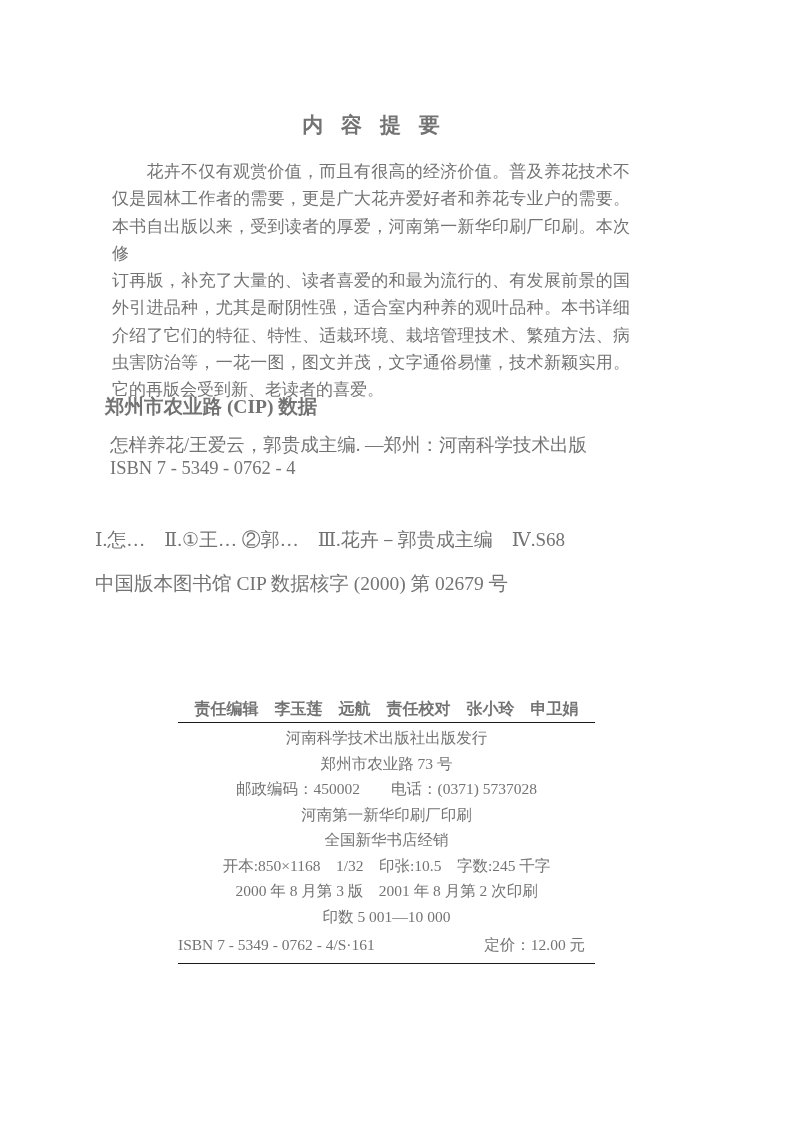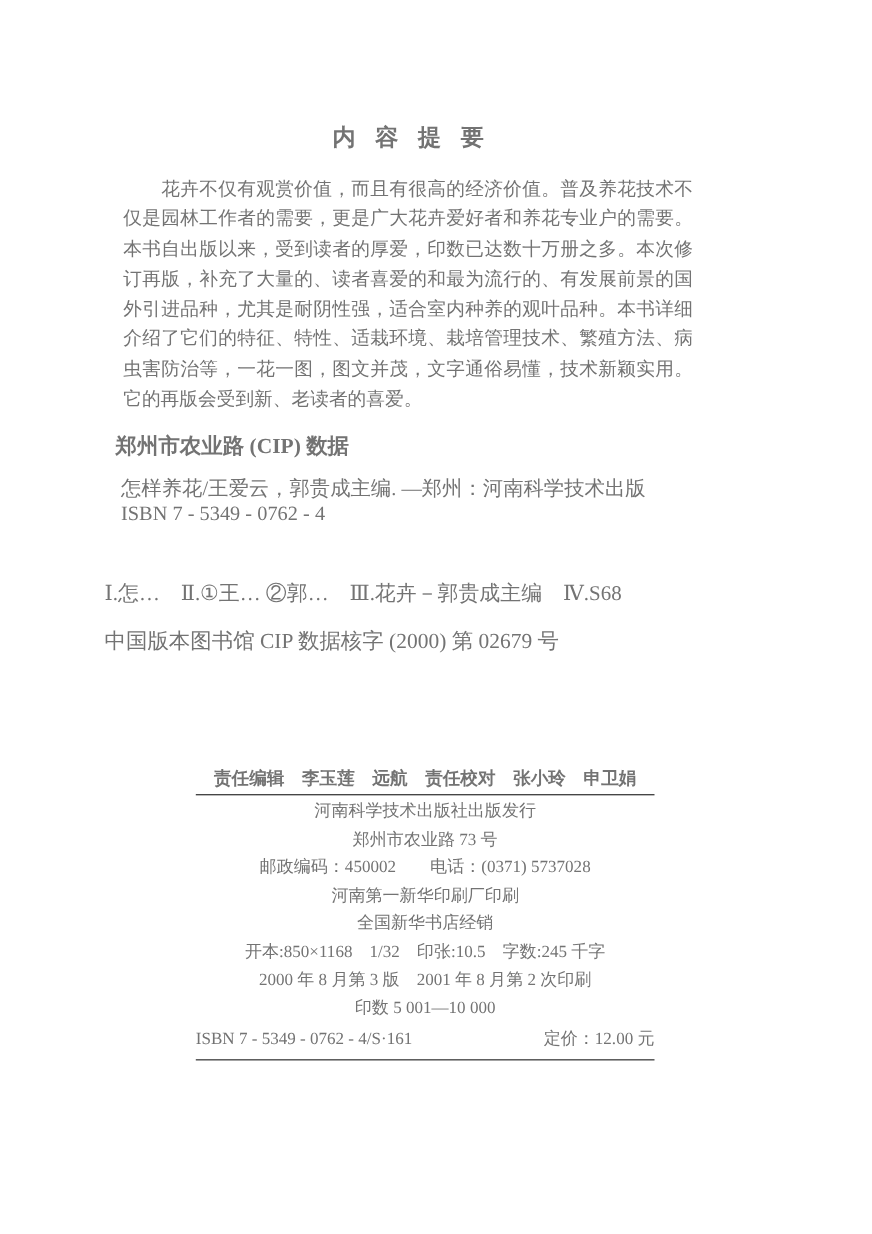--- a/index.html
+++ b/index.html
@@ -81,33 +81,33 @@
     white-space: pre;
   }
   .isbn-row {
     display: flex;
     justify-content: space-between;
     align-items: baseline;
     line-height: 25.5px;
     padding-top: 3px;
     white-space: pre;
   }
-  .isbn-row .price { }
+  .isbn-row .price { margin-right: 10px; }
 </style>
 </head>
 <body>
 
 <div class="page">
 
   <div class="summary-title">内 容 提 要</div>
 
   <div class="summary">
     <div class="s-line fill">　　花卉不仅有观赏价值，而且有很高的经济价值。普及养花技术不</div>
     <div class="s-line fill">仅是园林工作者的需要，更是广大花卉爱好者和养花专业户的需要。</div>
-    <div class="s-line fill">本书自出版以来，受到读者的厚爱，印数已达数十万册之多。本次修</div>
+    <div class="s-line fill">本书自出版以来，受到读者的厚爱，河南第一新华印刷厂印刷。本次修</div>
     <div class="s-line fill">订再版，补充了大量的、读者喜爱的和最为流行的、有发展前景的国</div>
     <div class="s-line fill">外引进品种，尤其是耐阴性强，适合室内种养的观叶品种。本书详细</div>
     <div class="s-line fill">介绍了它们的特征、特性、适栽环境、栽培管理技术、繁殖方法、病</div>
     <div class="s-line fill">虫害防治等，一花一图，图文并茂，文字通俗易懂，技术新颖实用。</div>
     <div class="s-line">它的再版会受到新、老读者的喜爱。</div>
   </div>
 
   <div class="cip-heading">郑州市农业路 (CIP) 数据</div>
 
   <div class="cip-entry">

